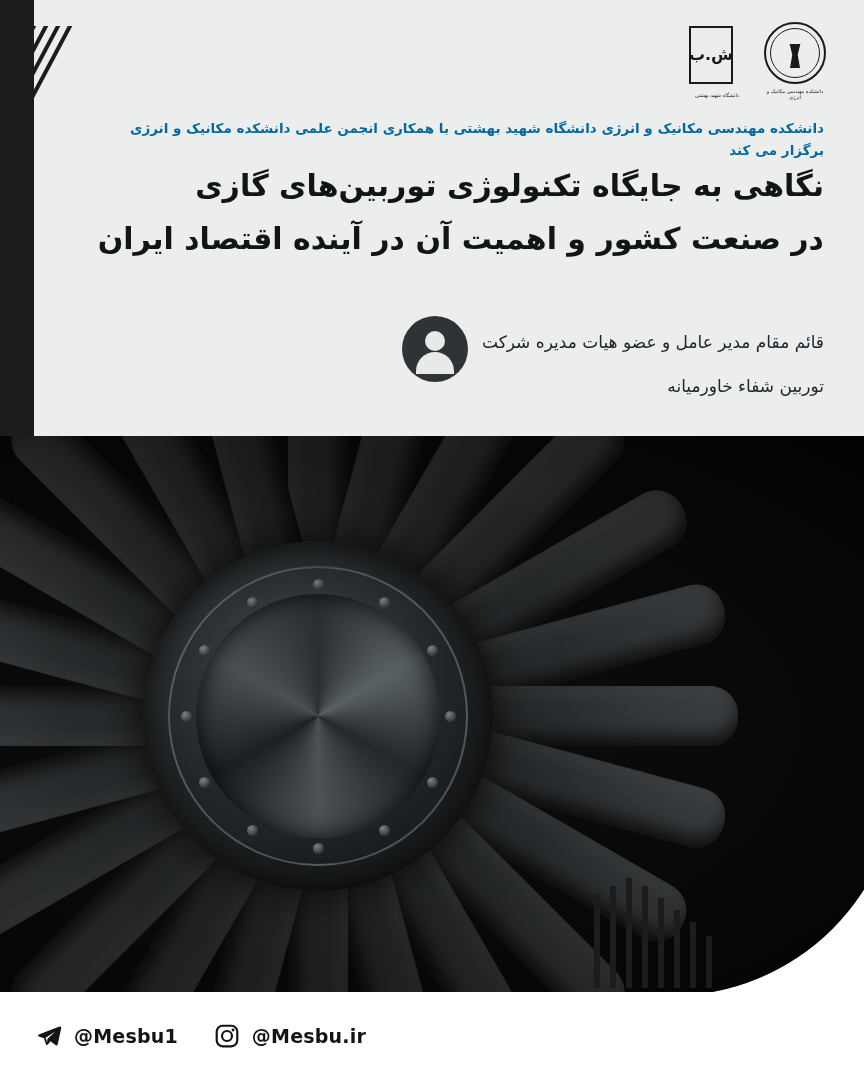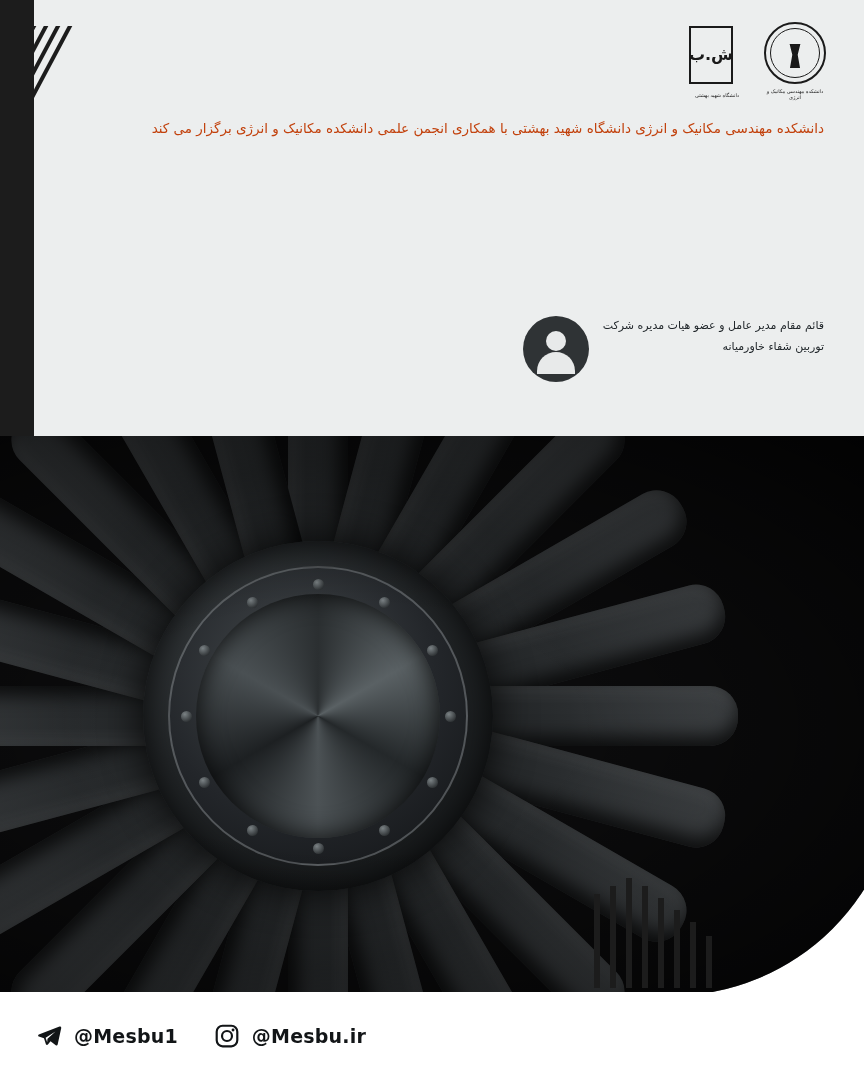--- a/index.html
+++ b/index.html
@@ -114,23 +114,24 @@
     border: 1px solid #1a1a1a;
   }
 
   
   .org-line {
     position: absolute;
     right: 40px; top: 118px;
     width: 700px;
     text-align: right;
     font-size: 13.5px;
-    color: #c2410c;
+    color: #0369a1;
     line-height: 1.6;
     letter-spacing: -.1px;
+    font-weight: bold;
   }
   .title {
     position: absolute;
     right: 40px; top: 160px;
     width: 790px;
     text-align: right;
     color: #111517;
     font-weight: bold;
     font-size: 30px;
     line-height: 1.75;
@@ -172,24 +173,24 @@
     background: #e8eaea;
   }
   .speaker-text { text-align: right; padding-top: 2px; }
   .speaker-name {
     font-size: 19px;
     font-weight: bold;
     color: #15191c;
     line-height: 1.5;
   }
   .speaker-role {
-    font-size: 11px;
+    font-size: 17px;
     color: #20262a;
     line-height: 1.75;
-    margin-top: 2px;
+    margin-top: 14px;
   }
 
   
   .timeblock {
     position: absolute;
     left: 258px; top: 312px;
     display: flex;
     flex-direction: row;
     align-items: center;
     gap: 16px;
@@ -367,20 +368,22 @@
             <div class="tower"></div>
           </div>
         </div>
         <div class="logo-caption" style="bottom:-4px">دانشکده مهندسی مکانیک و انرژی</div>
       </div>
     </div>
 
     <div class="org-line">دانشکده مهندسی مکانیک و انرژی دانشگاه شهید بهشتی با همکاری انجمن علمی دانشکده مکانیک و انرژی برگزار می کند</div>
 
     <div class="title">
+      <span class="ln">نگاهی به جایگاه تکنولوژی توربین‌های گازی</span>
+      <span class="ln">در صنعت کشور و اهمیت آن در آینده اقتصاد ایران</span>
     </div>
 
     <div class="speaker">
       <div class="speaker-text">
         <div class="speaker-role">قائم مقام مدیر عامل و عضو هیات مدیره شرکت</div>
         <div class="speaker-role">توربین شفاء خاورمیانه</div>
       </div>
       <div class="avatar">
         <div class="head"></div>
           <div class="body"></div>

